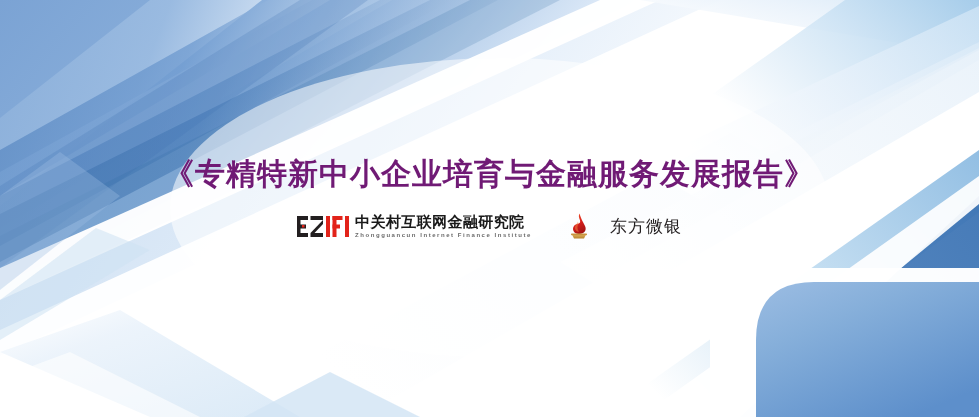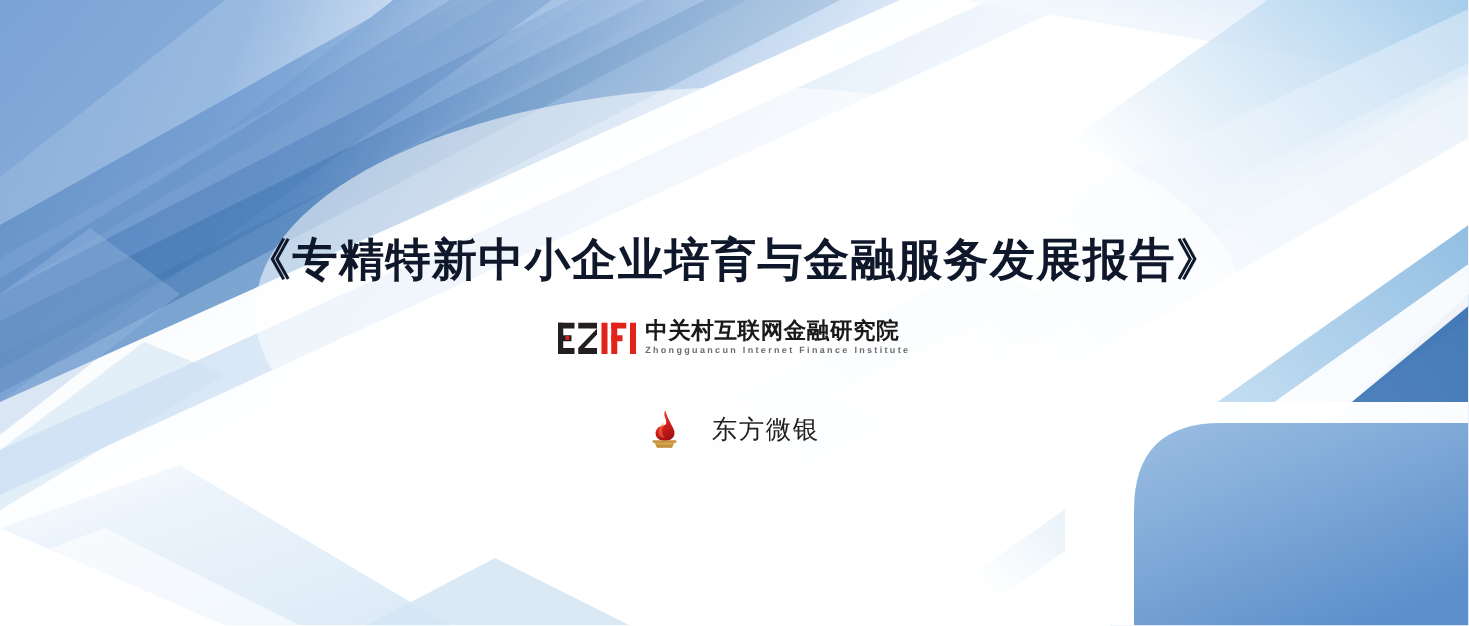--- a/index.html
+++ b/index.html
@@ -43,33 +43,32 @@
     flex-direction: column;
     align-items: center;
     justify-content: flex-start;
   }
 
   .title {
     margin-top: 156px;
     font-size: 30px;
     font-weight: bold;
     letter-spacing: 1px;
-    color: #0f172a;
+    color: #701a75;
     white-space: nowrap;
     line-height: 1.2;
     text-align: center;
   }
 
   .logo-row {
     margin-top: 21px;
     display: flex;
     align-items: center;
     justify-content: center;
     gap: 36px;
-    flex-direction: column;
   }
 
   
   .logo-ezifi {
     display: flex;
     align-items: center;
     gap: 6px;
   }
   .ezifi-mark {
     display: block;

